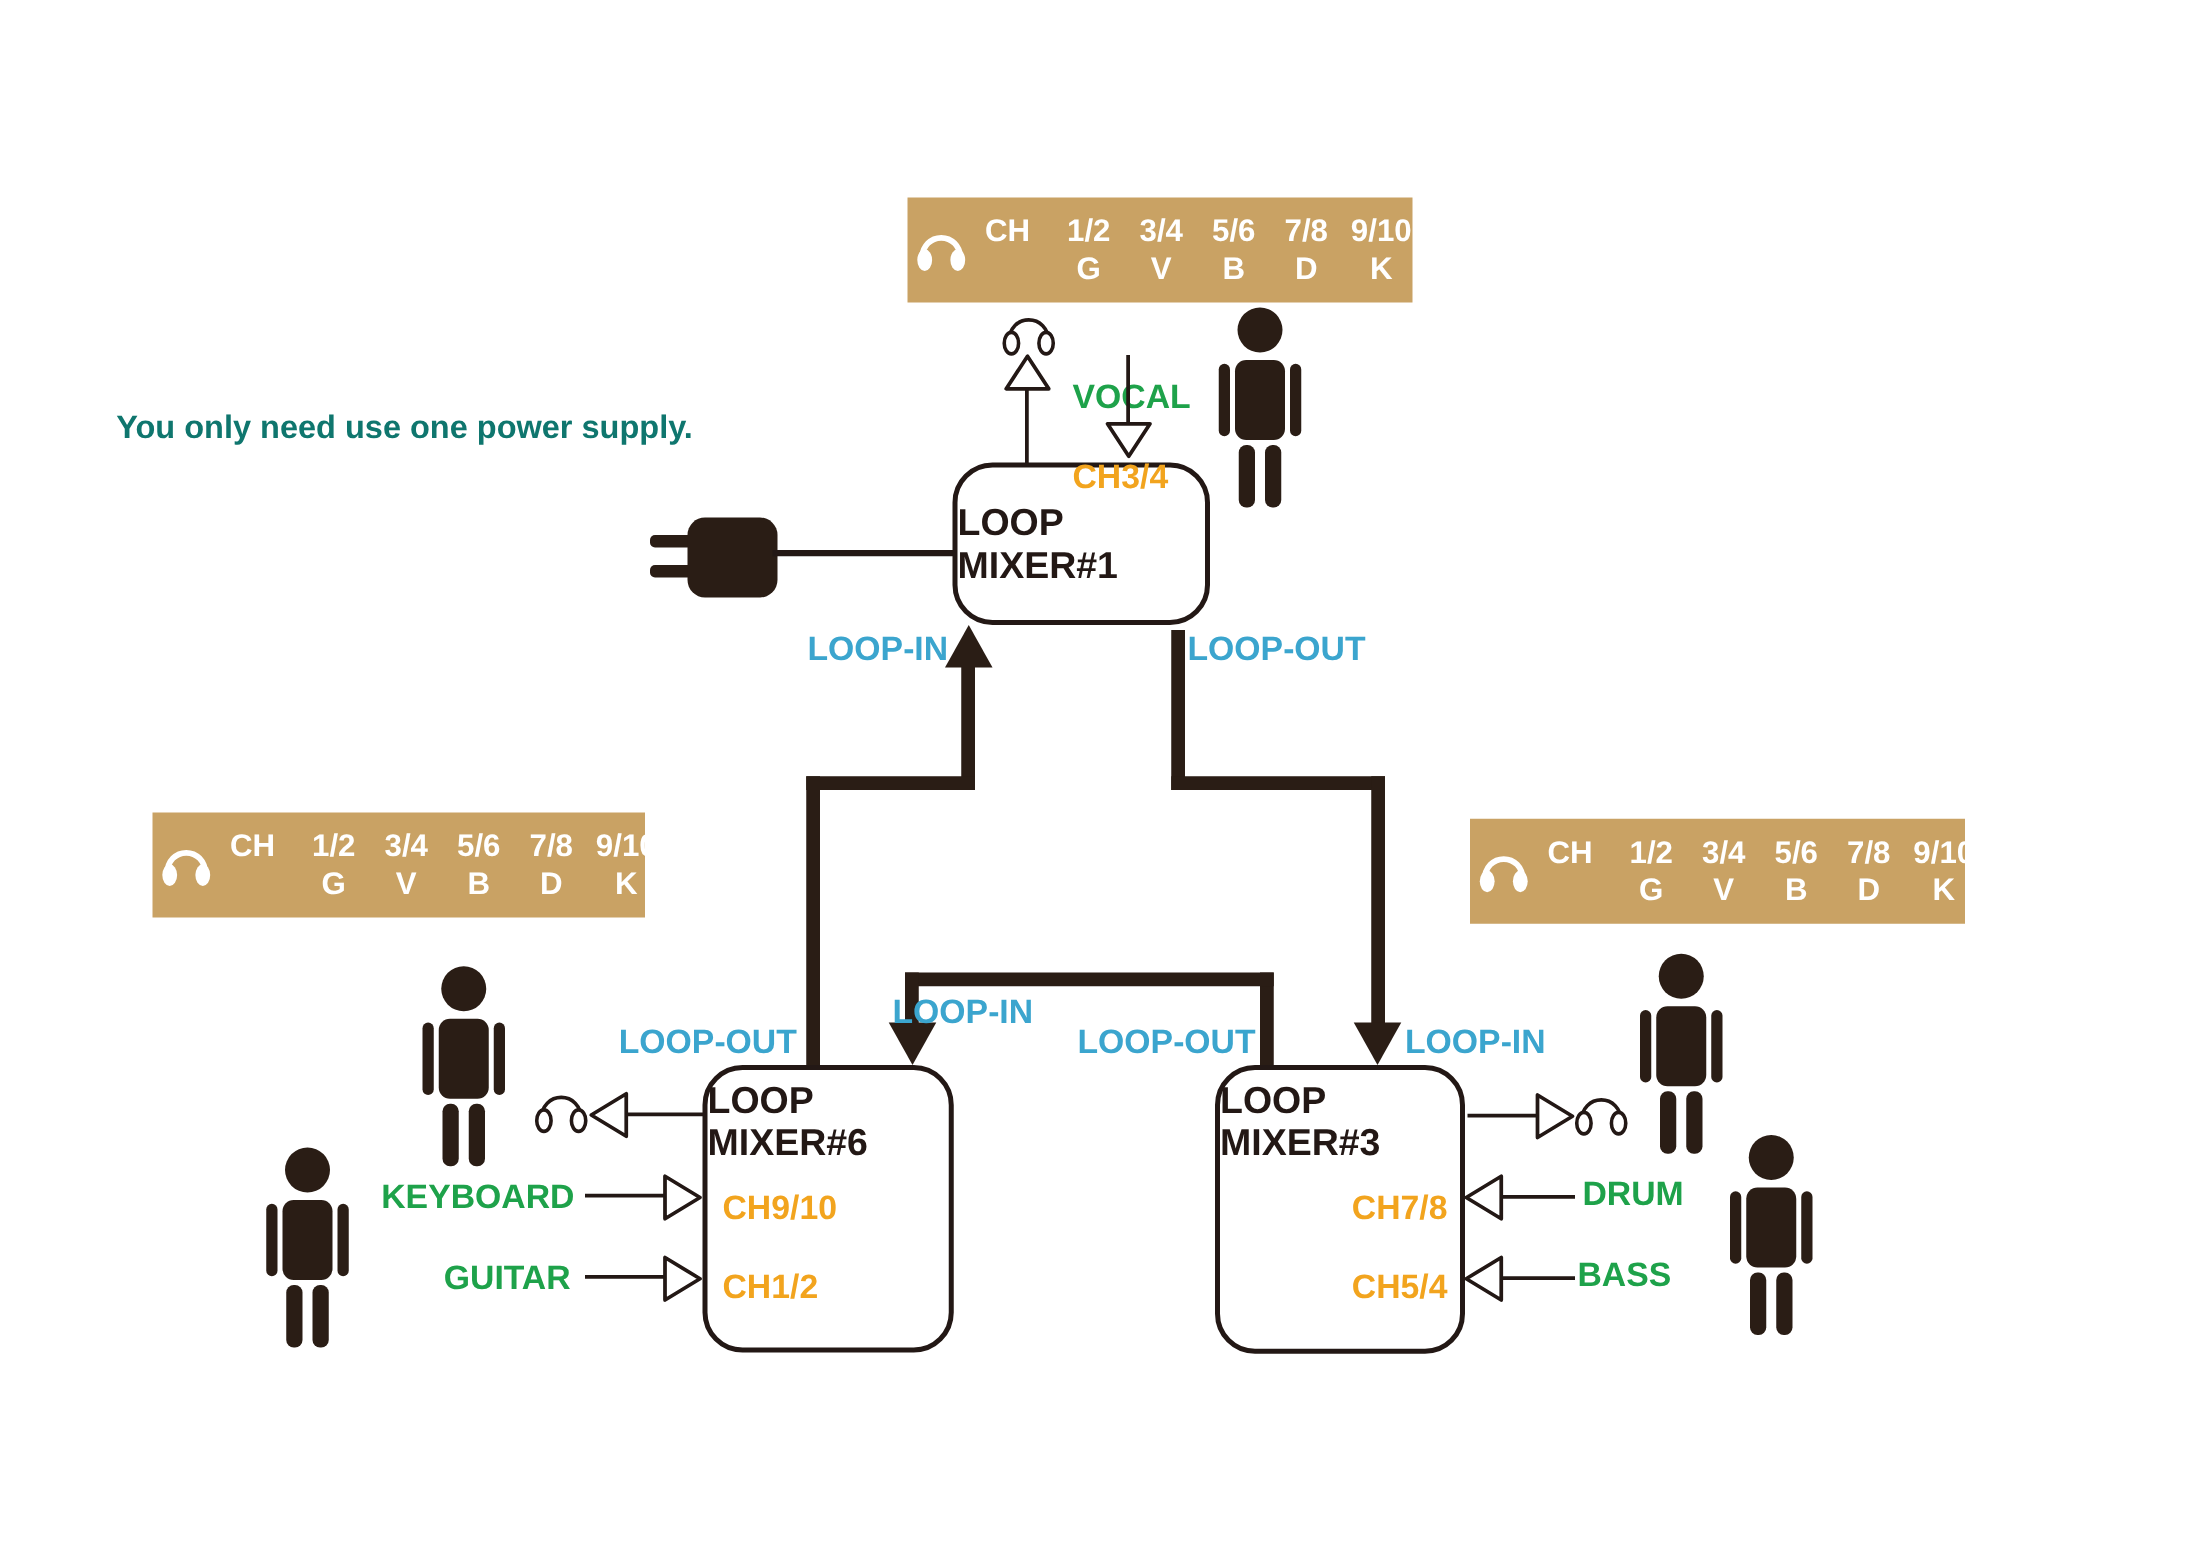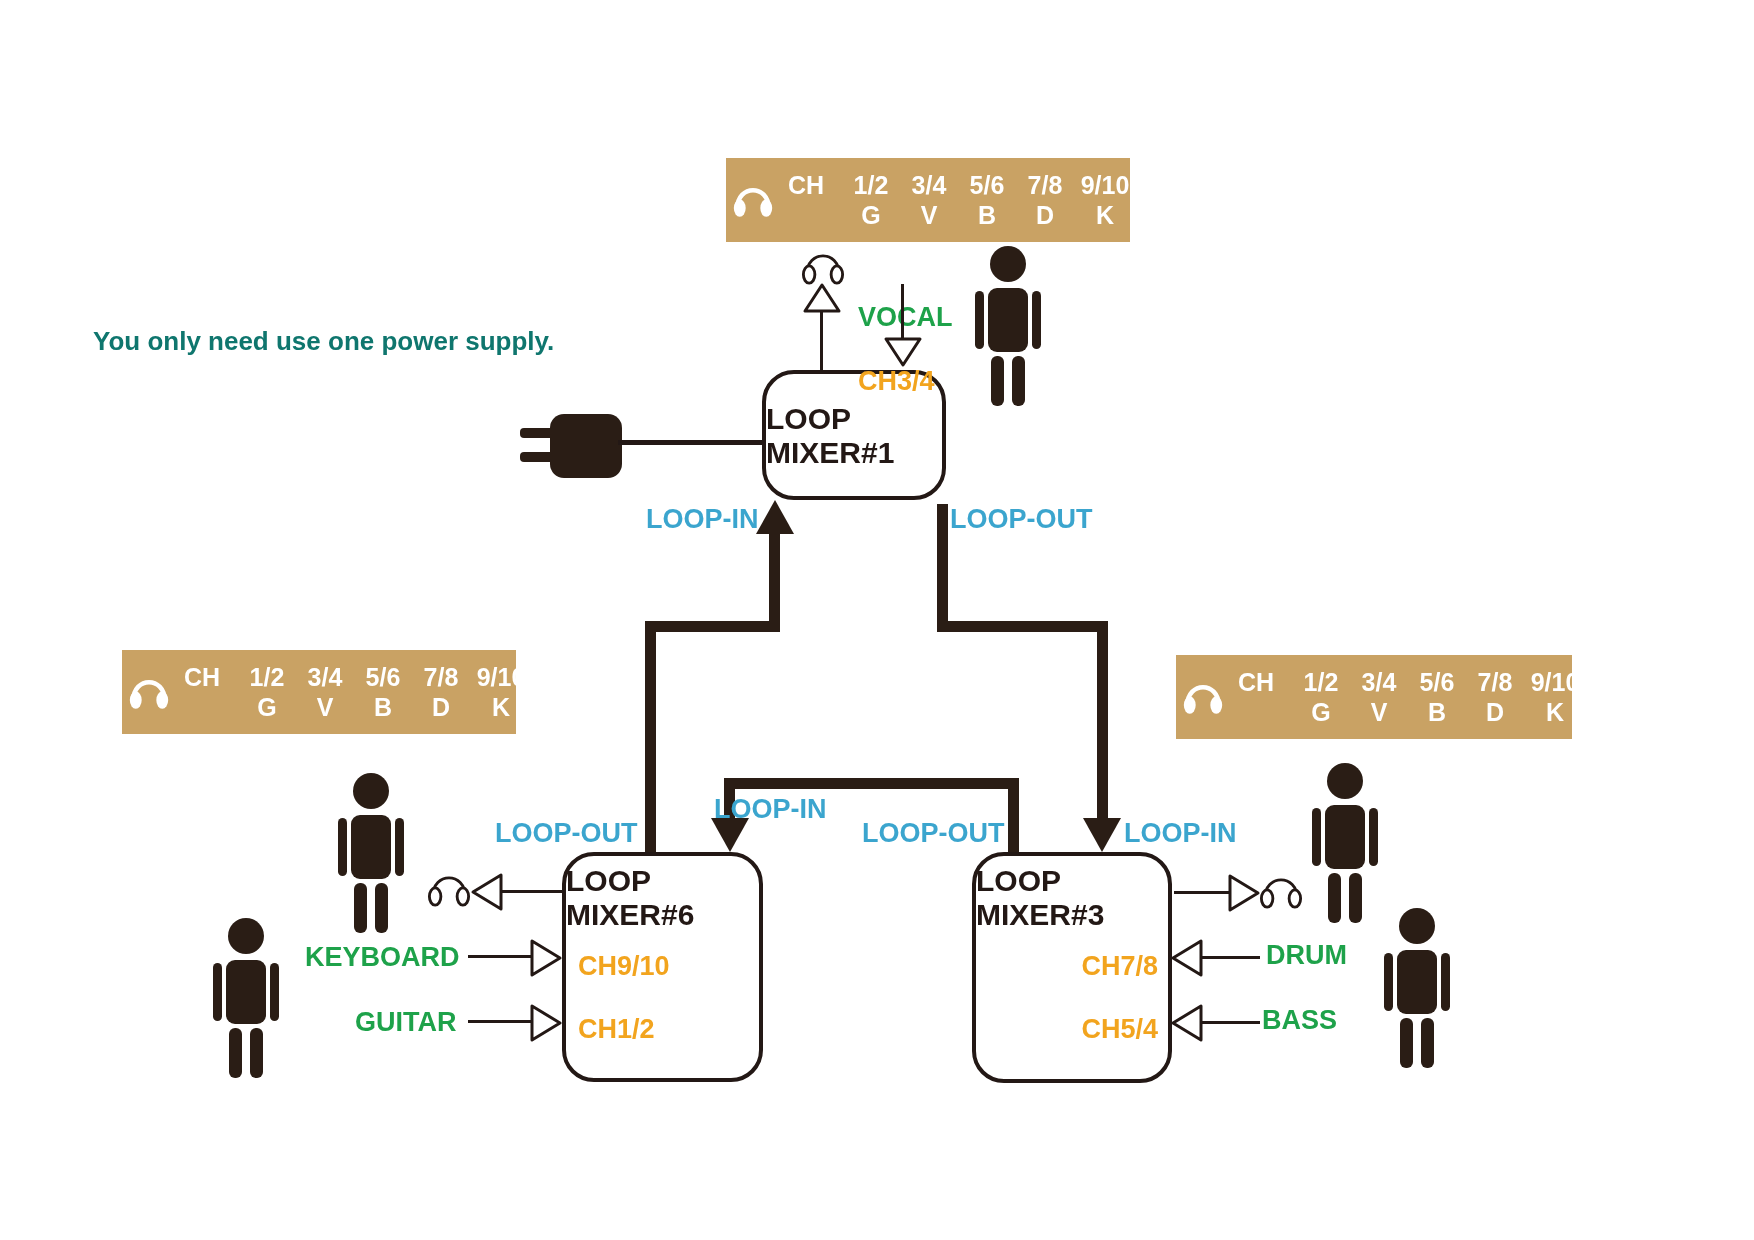--- a/index.html
+++ b/index.html
@@ -137,21 +137,21 @@
   <div class="abs bus" style="left:937px;top:504px;width:11px;height:128px;"></div>
   <div class="abs bus" style="left:937px;top:621px;width:171px;height:11px;"></div>
   <div class="abs bus" style="left:1097px;top:621px;width:11px;height:199px;"></div>
   <div class="abs ah-down" style="left:1083px;top:818px;"></div>
 
   <div class="abs bus" style="left:1008px;top:778px;width:11px;height:76px;"></div>
   <div class="abs bus" style="left:724px;top:778px;width:295px;height:11px;"></div>
   <div class="abs bus" style="left:724px;top:778px;width:11px;height:42px;"></div>
   <div class="abs ah-down" style="left:711px;top:818px;"></div>
 
-  <div class="abs mixer" style="left:762px;top:370px;width:184px;height:130px;">
+  <div class="abs mixer" style="left:762px;top:370px;width:206px;height:130px;">
     <span class="abs chlabel" style="left:92px;top:-8px;">CH3/4</span>
     <div class="mtitle" style="top:28px;">
       <div>LOOP</div>
       <div>MIXER#1</div>
     </div>
   </div>
   <div class="abs port" style="left:646px;top:504px;">LOOP-IN</div>
   <div class="abs port" style="left:950px;top:504px;">LOOP-OUT</div>
 
   <span class="abs" style="left:800px;top:242px;">

